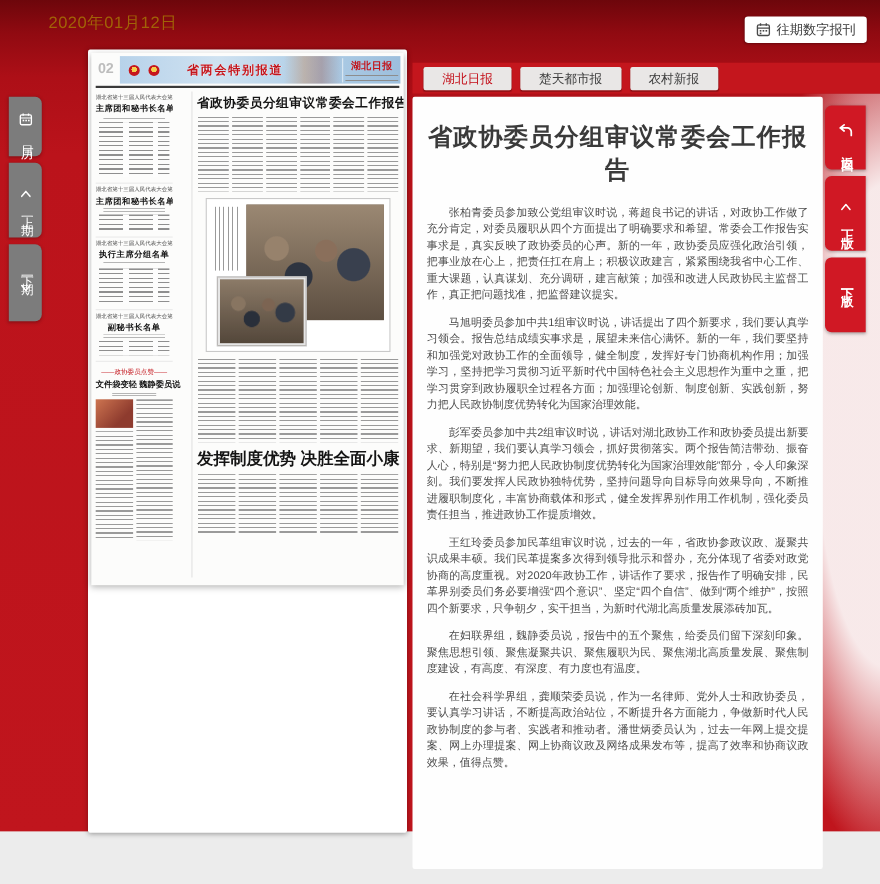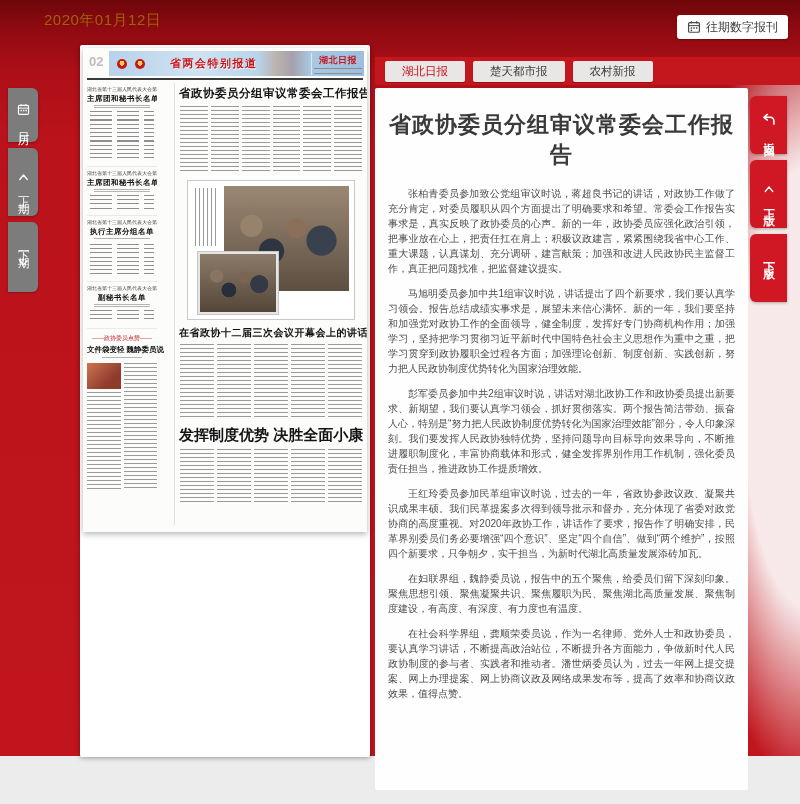--- a/index.html
+++ b/index.html
@@ -295,21 +295,20 @@
           <div class="tx"></div>
           <div class="tx"></div>
           <div class="tx"></div>
           <div class="tx"></div>
         </div>
         <div id="photo-block">
           <div id="photo-caption"></div>
           <div id="photo-main" class="crowd"></div>
           <div id="photo-small" class="crowd"></div>
         </div>
-        <div id="np-speech">在省政协十二届三次会议开幕会上的讲话</div>
         <div class="cols" id="cols-mid">
           <div class="tx"></div>
           <div class="tx"></div>
           <div class="tx"></div>
           <div class="tx"></div>
           <div class="tx"></div>
         </div>
         <div id="np-sub">发挥制度优势 决胜全面小康</div>
         <div class="cols" id="cols-bot">
           <div class="tx"></div>

